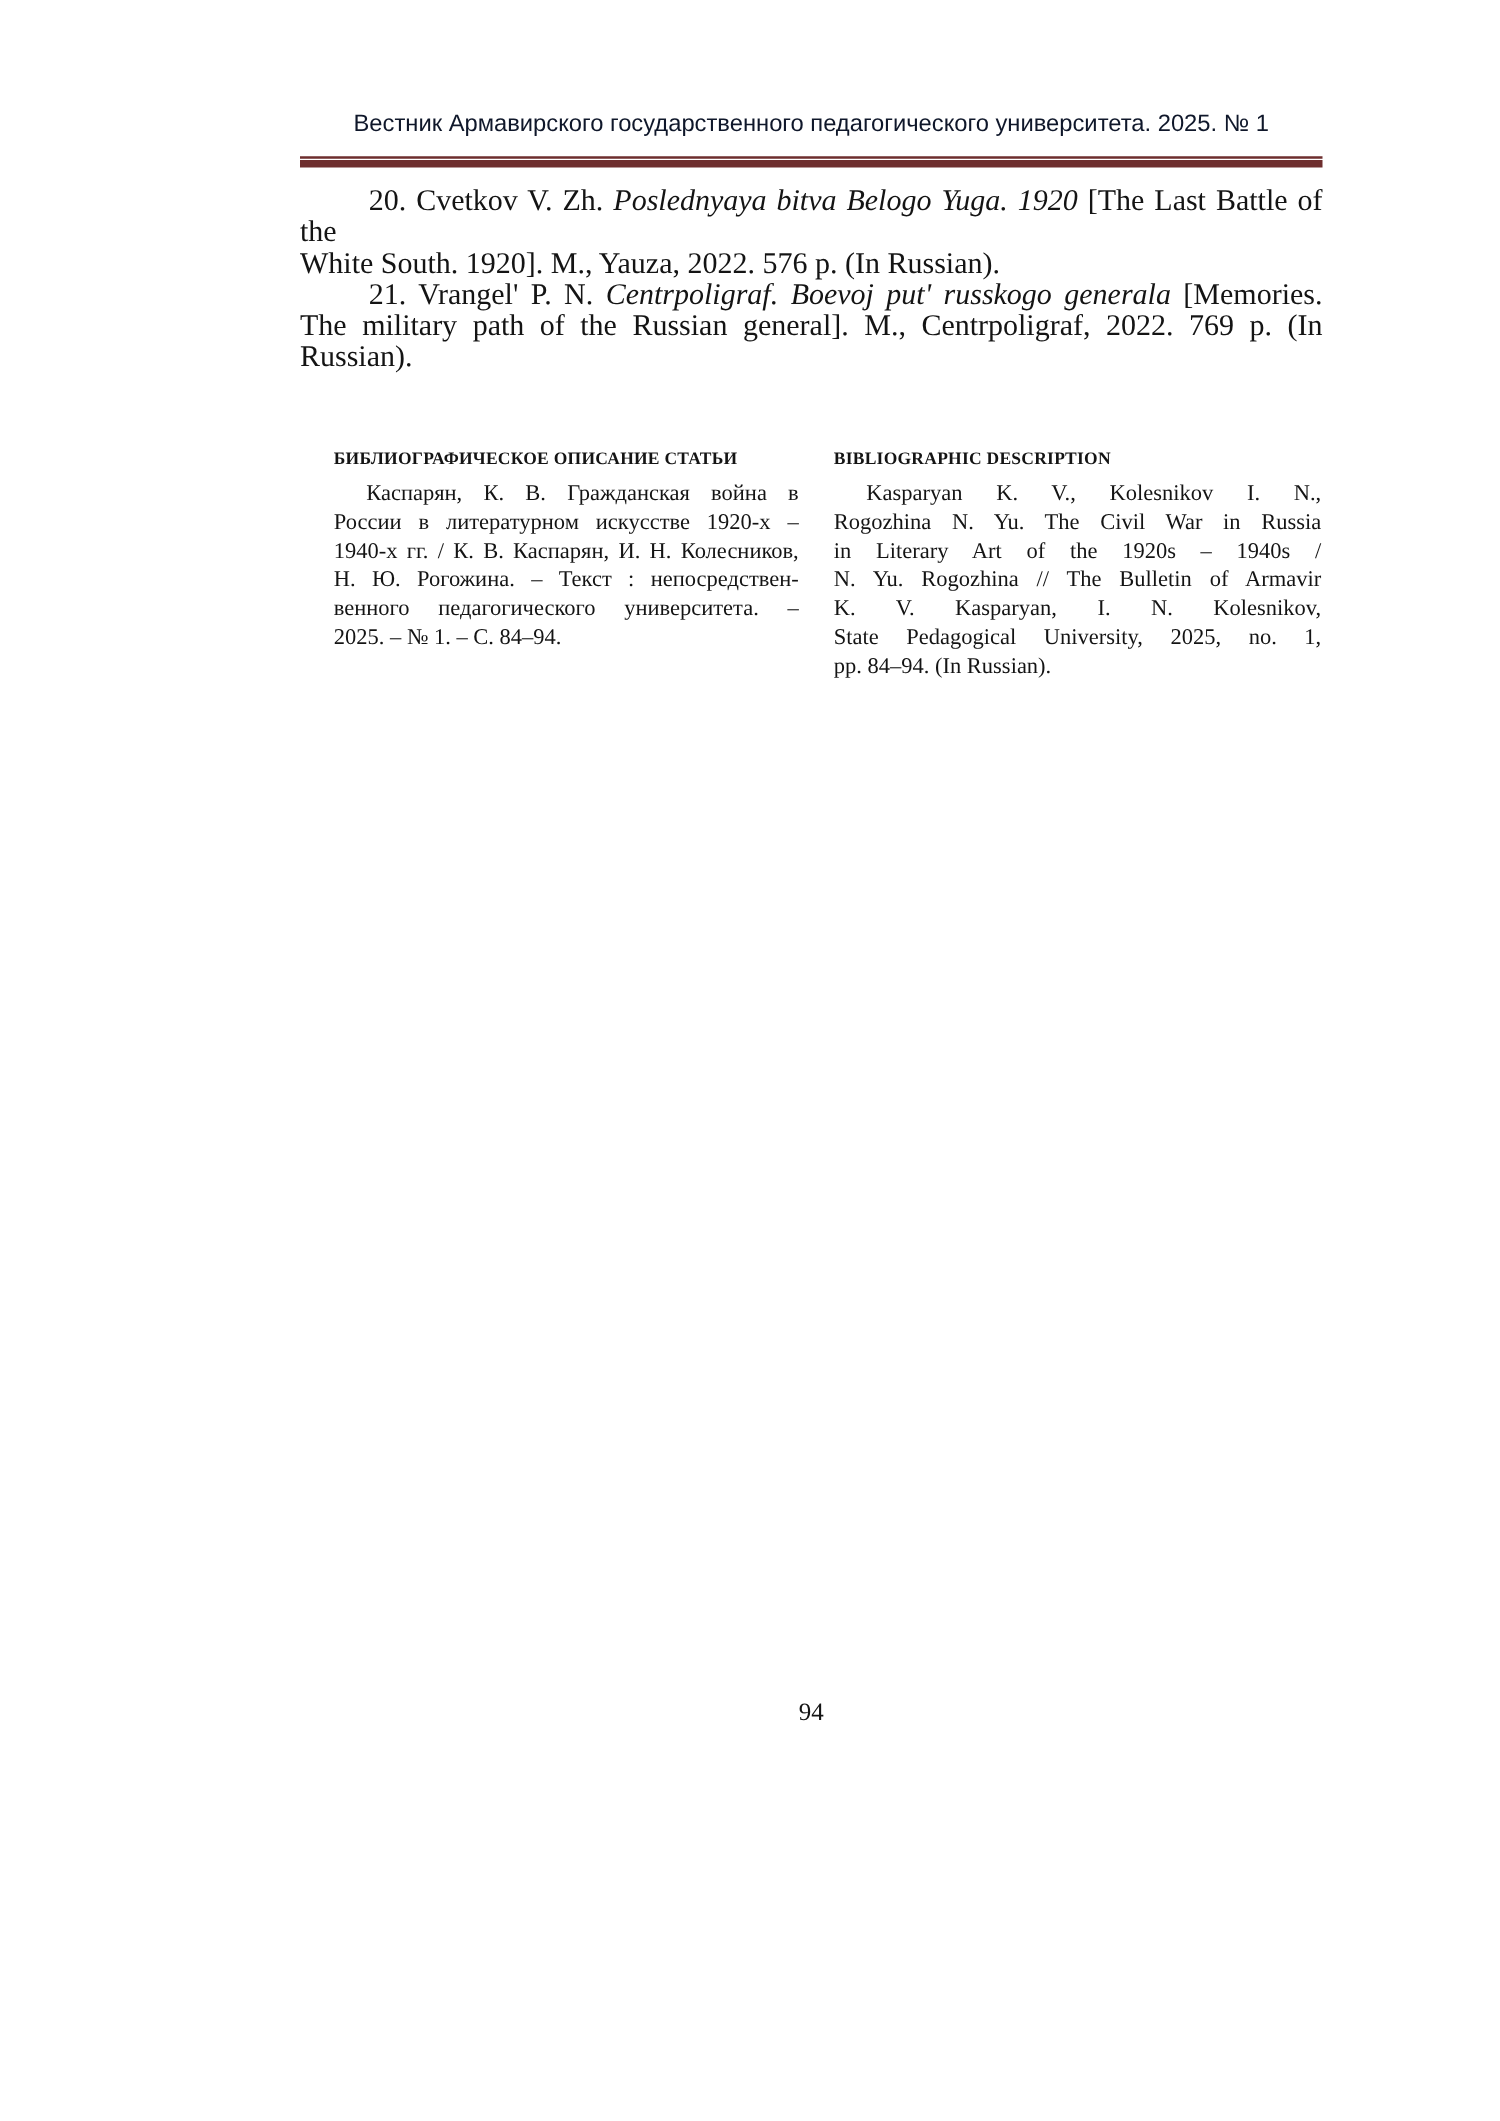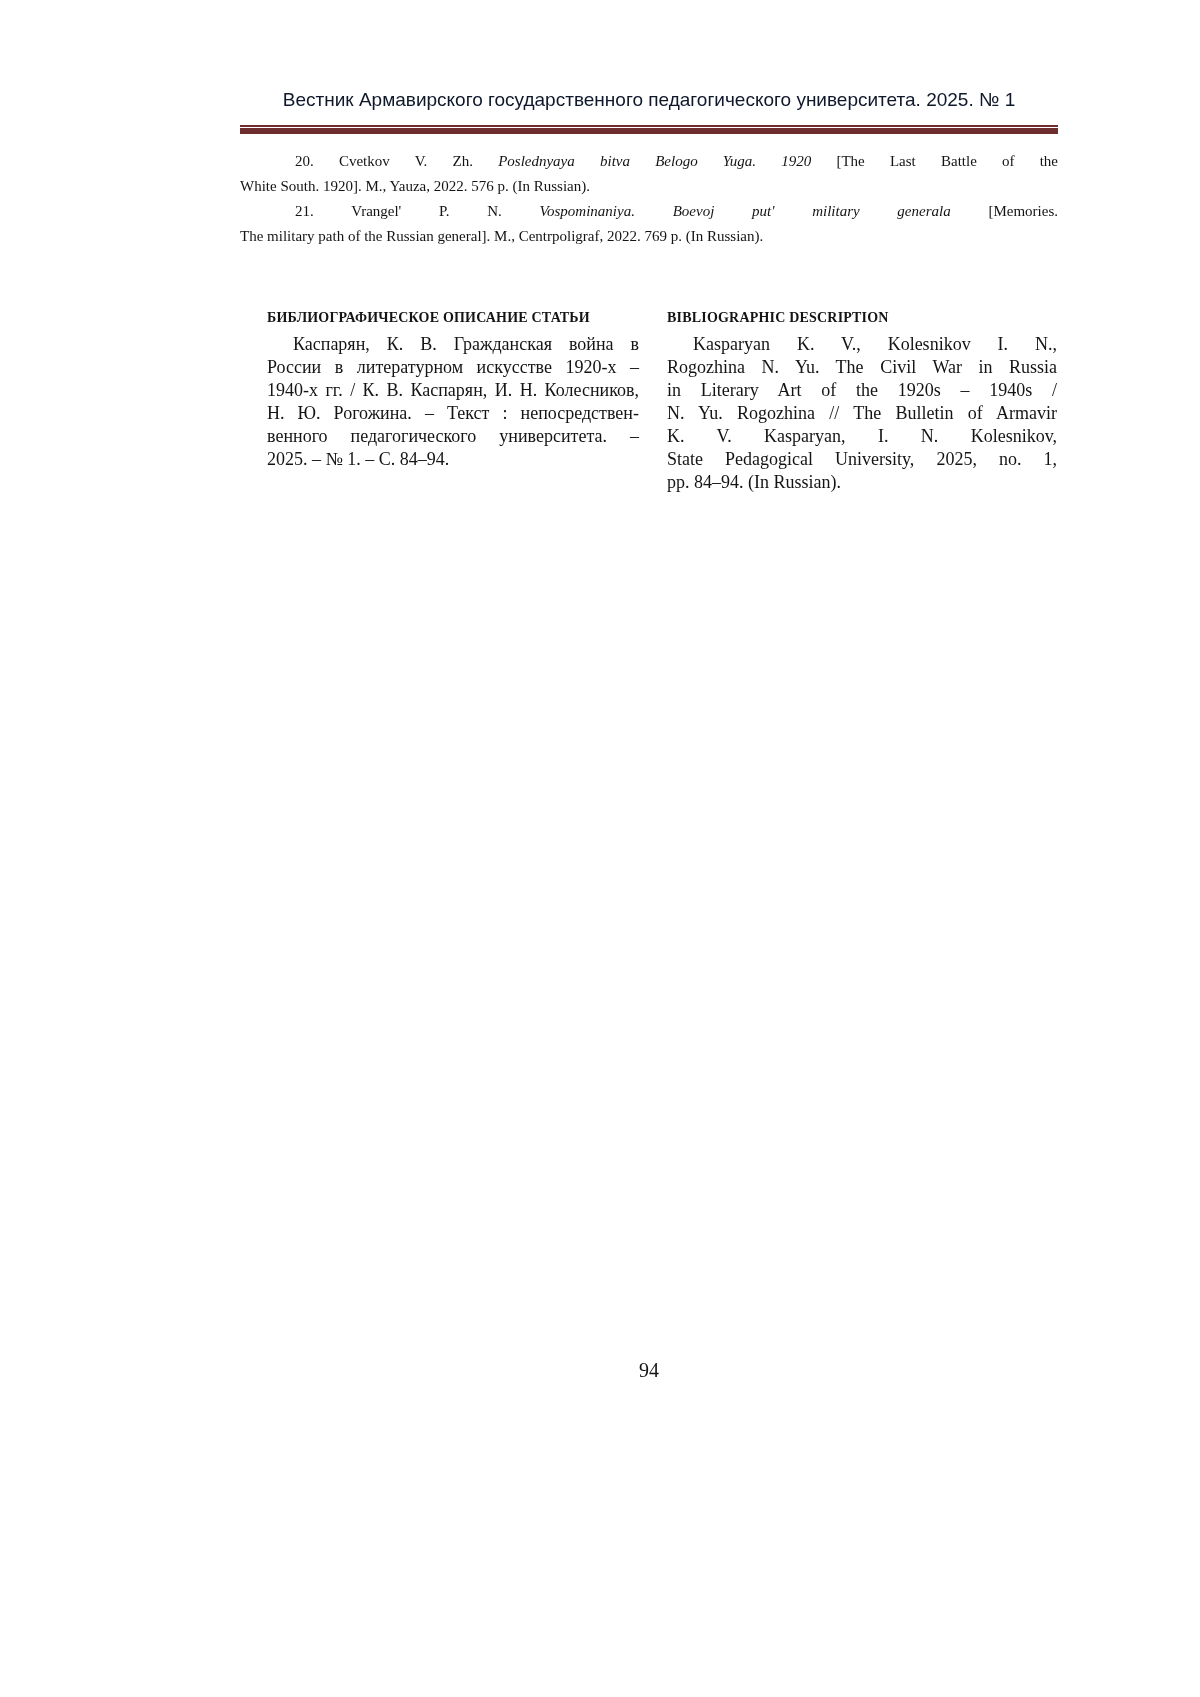--- a/index.html
+++ b/index.html
@@ -25,21 +25,21 @@
     line-height: 24px;
     color: #0f172a;
     white-space: nowrap;
   }
   .rule-wrap { margin-top: 13px; }
   .rule-thin  { height: 2px; background: #6e2e2e; }
   .rule-thick { height: 6px; background: #6e2e2e; margin-top: 1px; }
 
   .refs {
     margin-top: 15px;
-    font-size: 15px;
+    font-size: 24px;
     line-height: 25px;
   }
   .ref-line { display: block; text-align: justify; }
   .ref-line.first {
     text-indent: 55px;
     text-align-last: justify;
   }
   .ref-line i { font-style: italic; }
 
   .biblio {
@@ -92,21 +92,21 @@
     </div>
 
     <div class="refs">
 
       <p class="ref" style="margin:0">
         <span class="ref-line first"><span>20. Cvetkov V. Zh. </span><i>Poslednyaya bitva Belogo Yuga. 1920</i><span> [The Last Battle of the</span></span>
         <span class="ref-line">White South. 1920]. M., Yauza, 2022. 576 p. (In Russian).</span>
       </p>
 
       <p class="ref" style="margin:0">
-        <span class="ref-line first"><span>21. Vrangel' P. N. </span><i>Vospominaniya. Boevoj put' military generala</i><span> [Memories.</span></span>
+        <span class="ref-line first"><span>21. Vrangel' P. N. </span><i>Centrpoligraf. Boevoj put' russkogo generala</i><span> [Memories.</span></span>
         <span class="ref-line">The military path of the Russian general]. M., Centrpoligraf, 2022. 769 p. (In Russian).</span>
       </p>
 
     </div>
 
     <div class="biblio">
 
       <div class="col col-left">
         <div class="bib-heading">БИБЛИОГРАФИЧЕСКОЕ ОПИСАНИЕ СТАТЬИ</div>
         <div class="bib-line indent">Каспарян, К. В. Гражданская война в</div>

